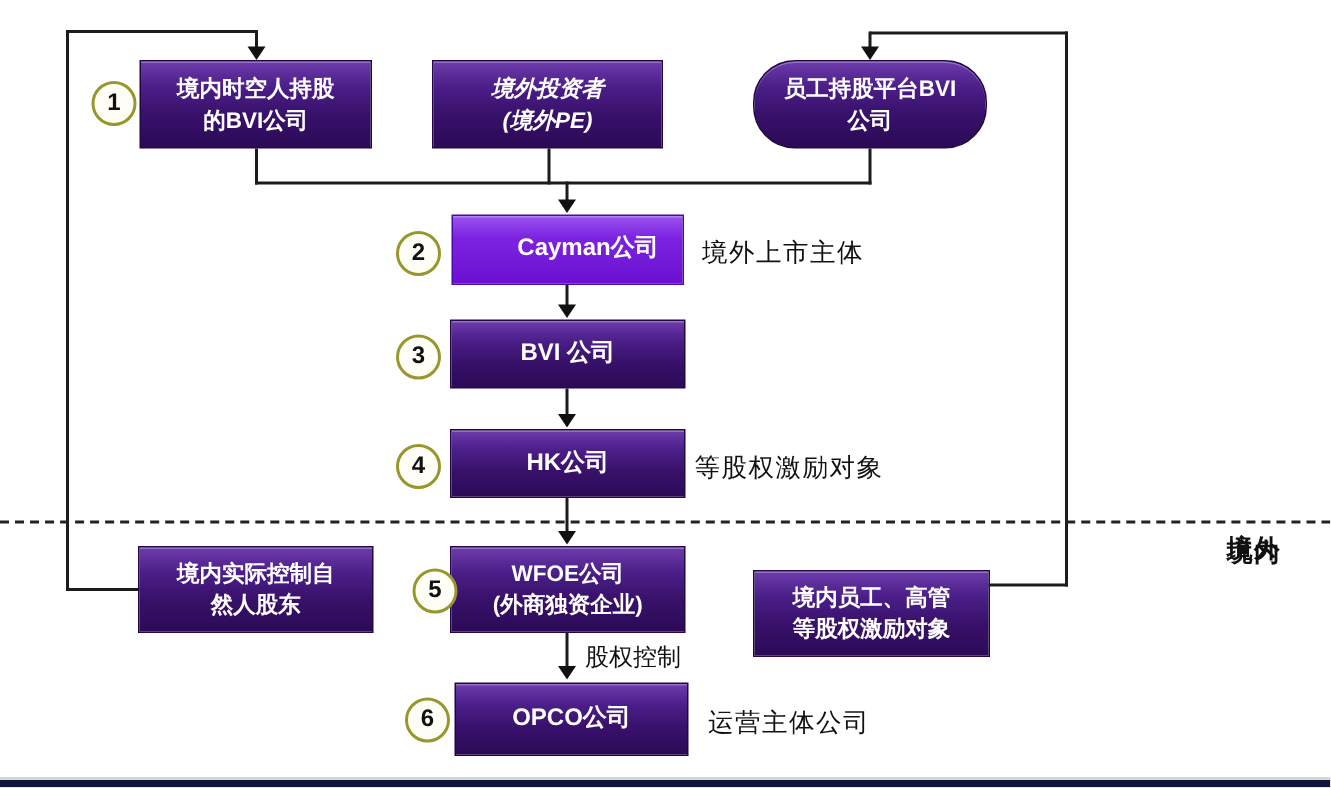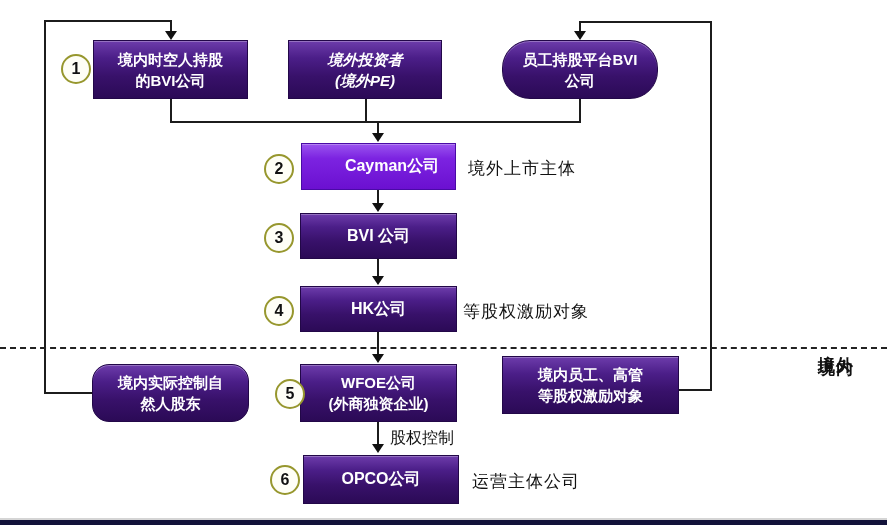--- a/index.html
+++ b/index.html
@@ -91,27 +91,27 @@
 
   <div class="box" style="left:502px; top:40px; width:156px; height:59px;border-radius:28px;">员工持股平台BVI
 公司</div>
 
   <div class="box bright one-line" style="left:301px; top:143px; width:155px; height:47px;">Cayman公司</div>
 
   <div class="box one-line" style="left:300px; top:213px; width:157px; height:46px;">BVI 公司</div>
 
   <div class="box one-line" style="left:300px; top:286px; width:157px; height:46px;">HK公司</div>
 
-  <div class="box" style="left:92px; top:364px; width:157px; height:58px;border-radius:17px;">境内实际控制自
+  <div class="box" style="left:92px; top:364px; width:157px; height:58px;">境内实际控制自
 然人股东</div>
 
   <div class="box" style="left:300px; top:364px; width:157px; height:58px;">WFOE公司
 (外商独资企业)</div>
 
-  <div class="box" style="left:502px; top:356px; width:177px; height:58px;">境内员工、高管
+  <div class="box" style="left:502px; top:380px; width:158px; height:58px;">境内员工、高管
 等股权激励对象</div>
 
   <div class="box one-line" style="left:303px; top:455px; width:156px; height:49px;">OPCO公司</div>
 
   <div class="badge" style="left:61px;  top:54px;">1</div>
   <div class="badge" style="left:264px; top:154px;">2</div>
   <div class="badge" style="left:264px; top:223px;">3</div>
   <div class="badge" style="left:264px; top:296px;">4</div>
   <div class="badge" style="left:275px; top:379px;">5</div>
   <div class="badge" style="left:270px; top:465px;">6</div>

